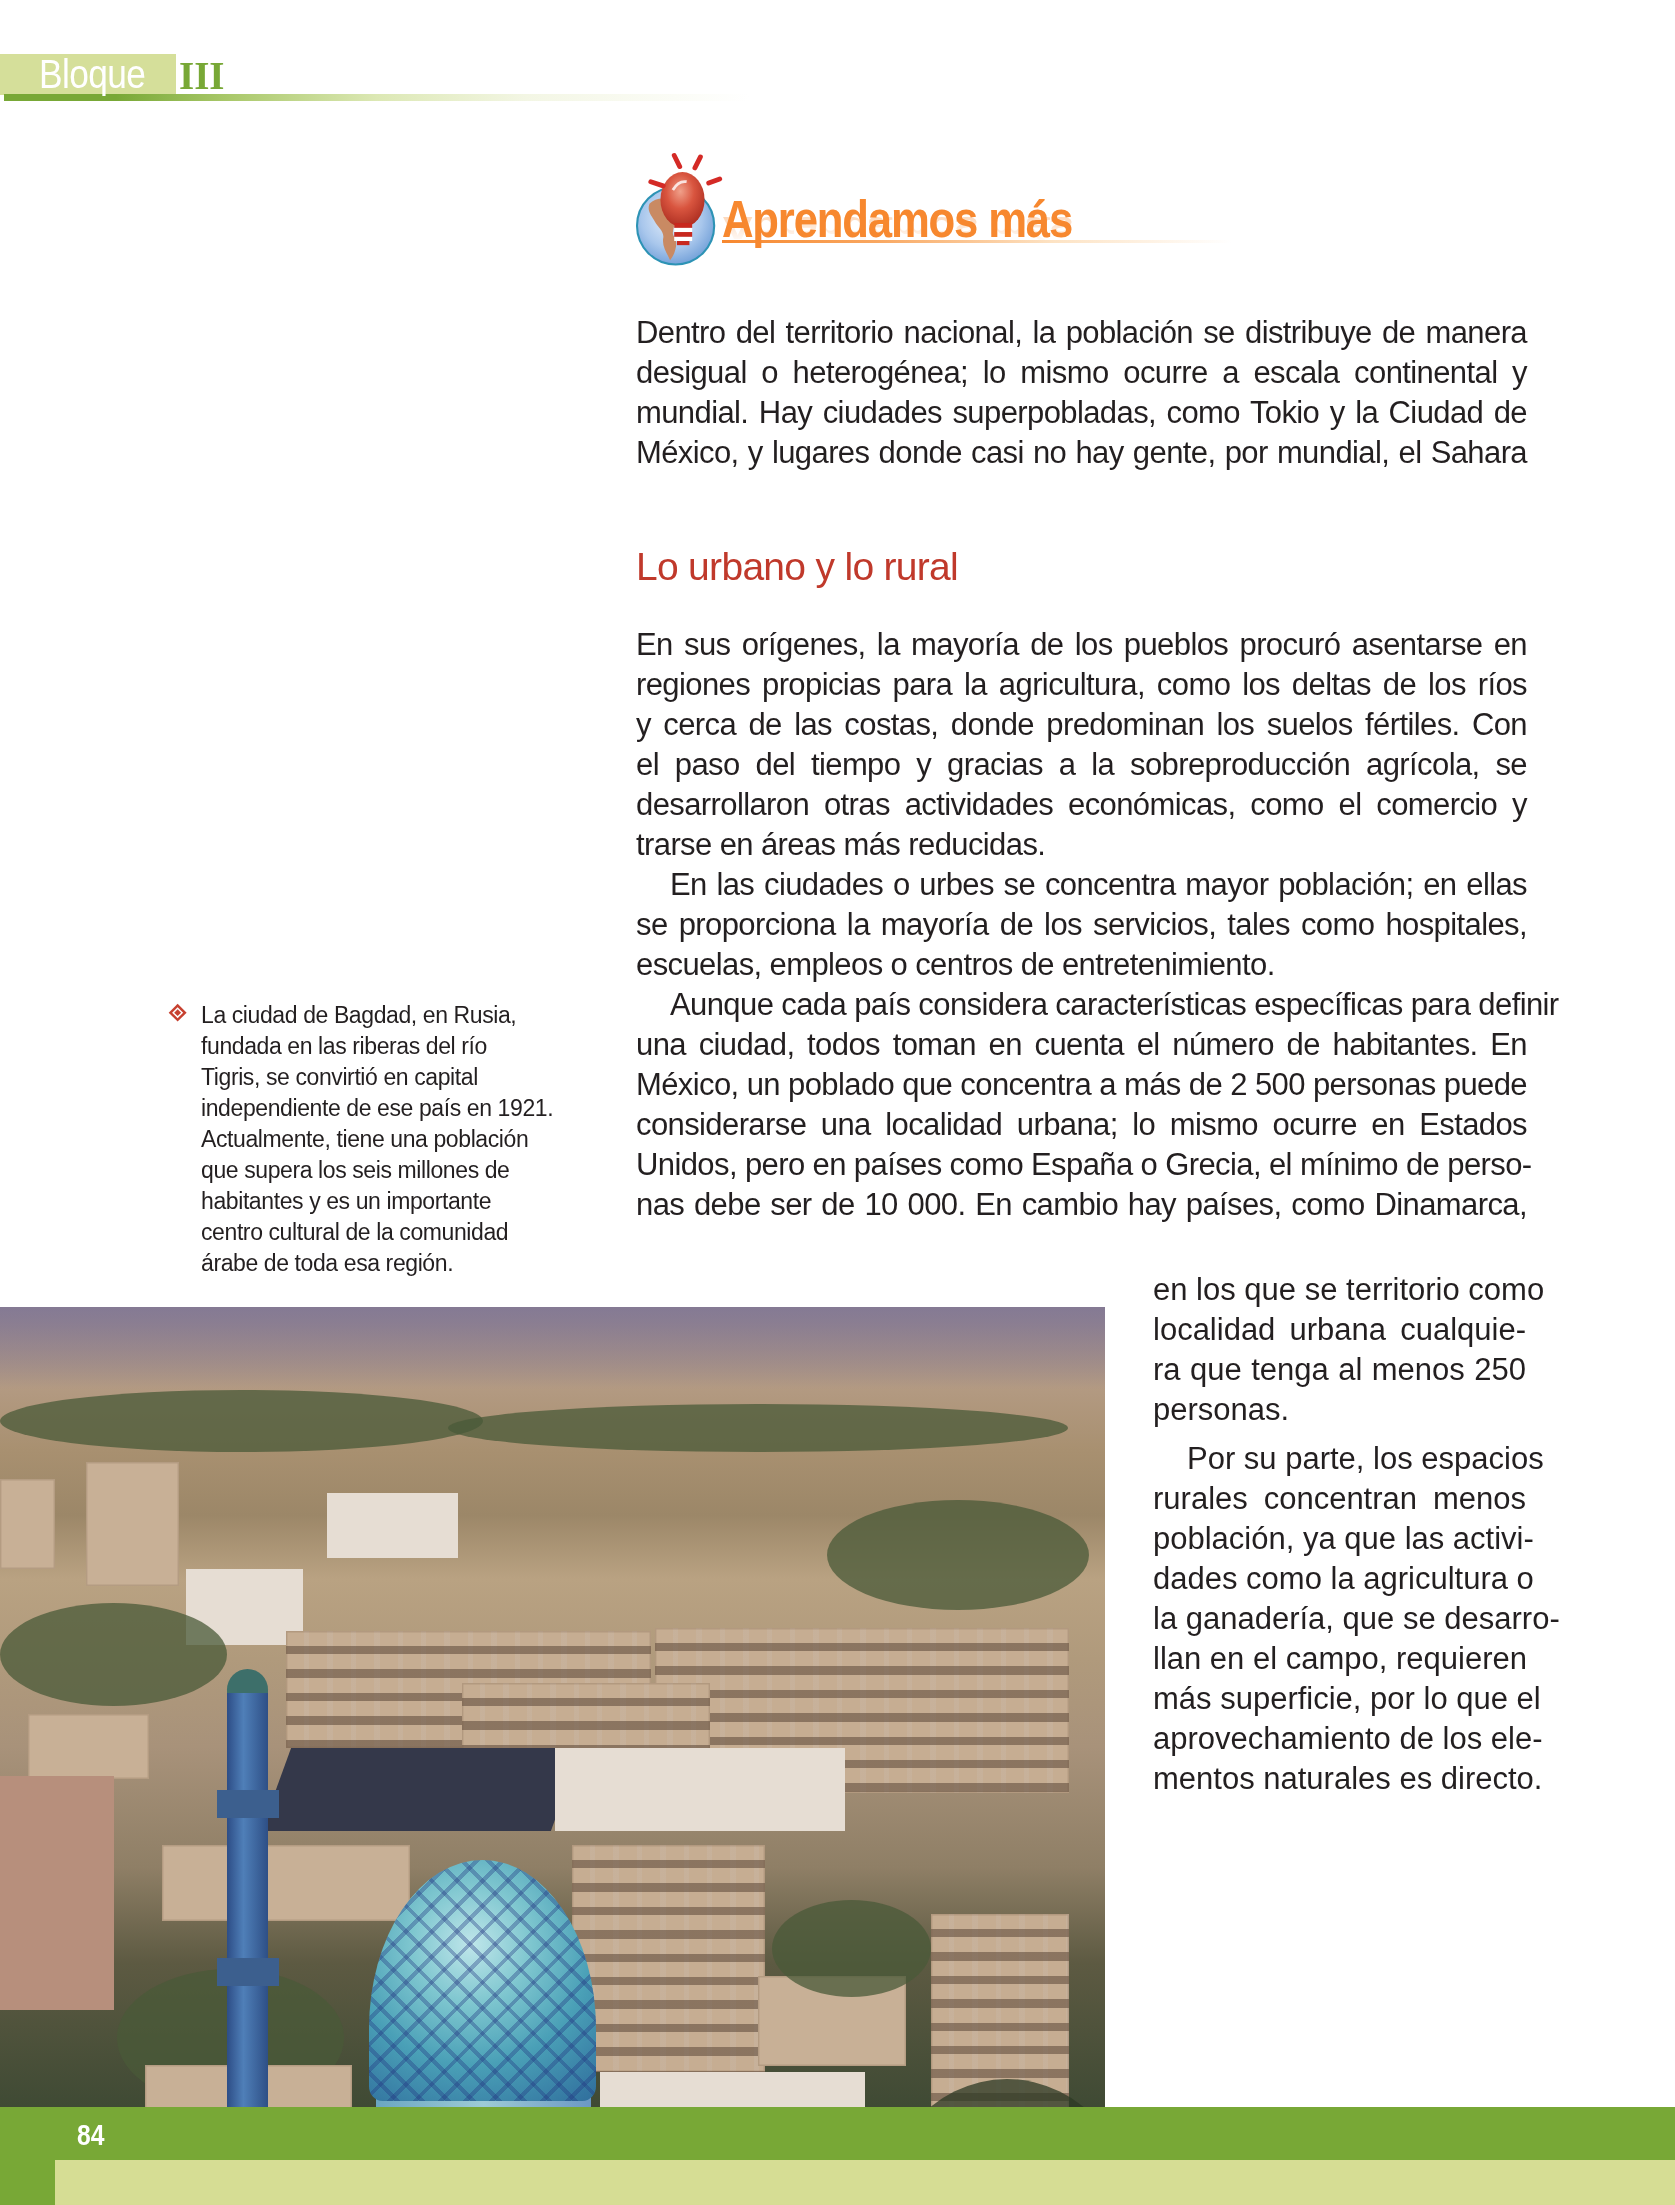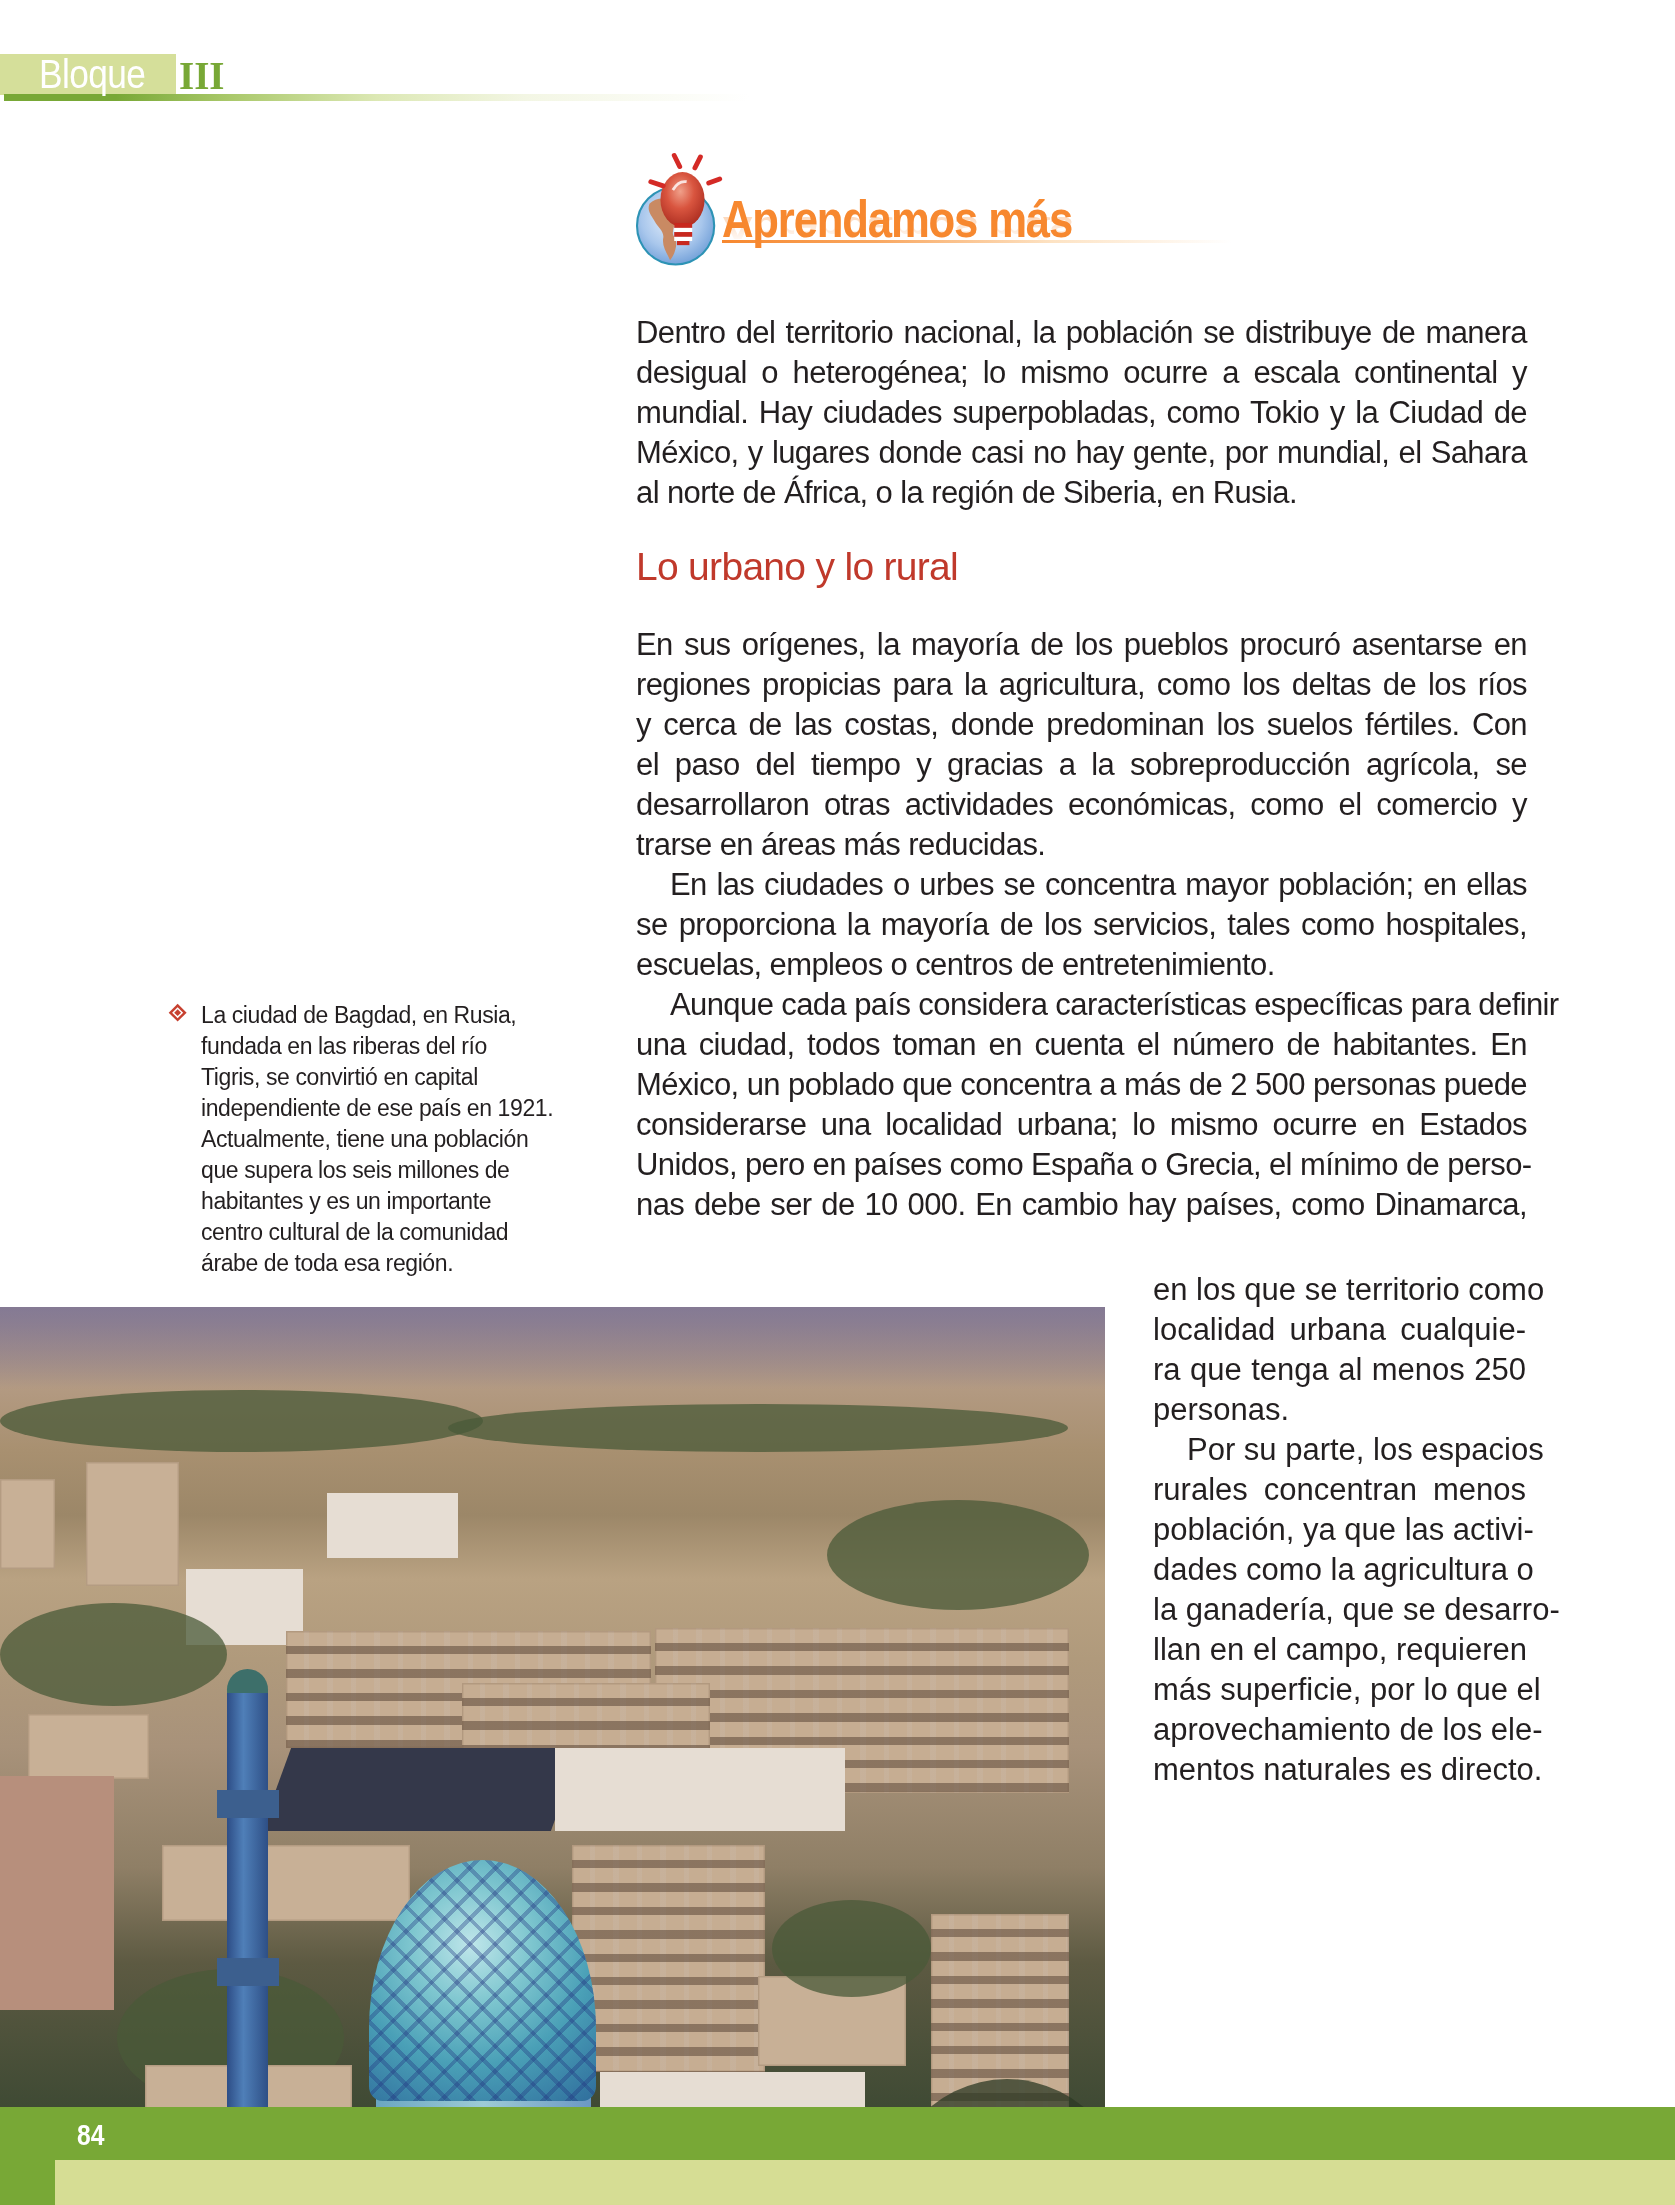--- a/index.html
+++ b/index.html
@@ -58,21 +58,21 @@
     letter-spacing:-0.6px;
   }
   .p-line.last { text-align-last:left; }
   .p-line.indent { padding-left:34px; }
   .section-heading {
     position:absolute; left:636px; top:545px; font-size:39px; line-height:44px;
     color:#c0392b; font-family:"Liberation Sans", sans-serif; letter-spacing:-0.7px;
   }
   .col-narrow { position:absolute; left:1153px; width:373px; }
   .col-narrow .p-line { letter-spacing:0px; }
-  .col-narrow .p-line.indent { padding-left:34px; }
+  .col-narrow .p-line.indent { padding-left:34px;margin-top:9px; }
 
   
   .caption { position:absolute; left:201px; top:1000px; width:386px; }
   .cap-line {
     font-size:23px; line-height:31px; white-space:nowrap; color:#231f20;
     font-family:"Liberation Sans", sans-serif; letter-spacing:-0.4px;
   }
   .diamond-icon { position:absolute; left:168px; top:1003px; width:19.3px; height:19.3px; }
 
   
@@ -164,21 +164,20 @@
   <div class="banner-underline"></div>
   <div class="banner-title">Aprendamos más</div>
   <div class="banner-reflect">Aprendamos más</div>
 </div>
 
 <div class="col-main" style="top:313px;">
   <div class="p-line">Dentro del territorio nacional, la población se distribuye de manera</div>
   <div class="p-line">desigual o heterogénea; lo mismo ocurre a escala continental y</div>
   <div class="p-line">mundial. Hay ciudades superpobladas, como Tokio y la Ciudad de</div>
   <div class="p-line">México, y lugares donde casi no hay gente, por mundial, el Sahara</div>
-  <div class="p-line last">al norte de África, o la región de Siberia, en Rusia.</div>
 </div>
 
 <div class="section-heading">Lo urbano y lo rural</div>
 
 <div class="col-main" style="top:625px;">
   <div class="p-line">En sus orígenes, la mayoría de los pueblos procuró asentarse en</div>
   <div class="p-line">regiones propicias para la agricultura, como los deltas de los ríos</div>
   <div class="p-line">y cerca de las costas, donde predominan los suelos fértiles. Con</div>
   <div class="p-line">el paso del tiempo y gracias a la sobreproducción agrícola, se</div>
   <div class="p-line">desarrollaron otras actividades económicas, como el comercio y</div>

